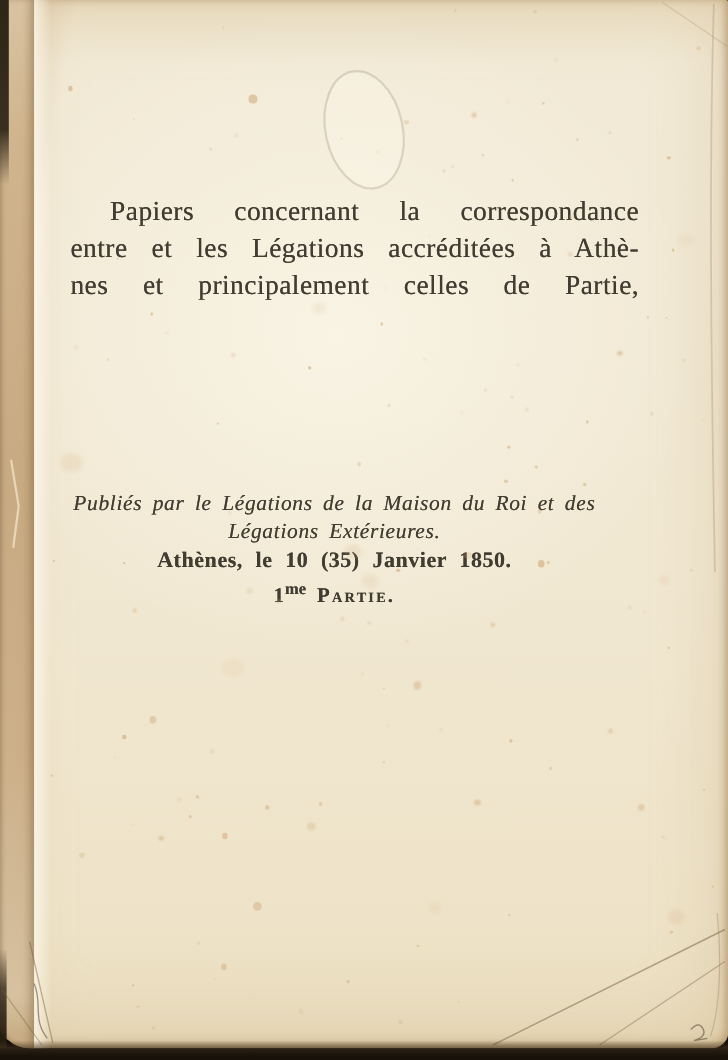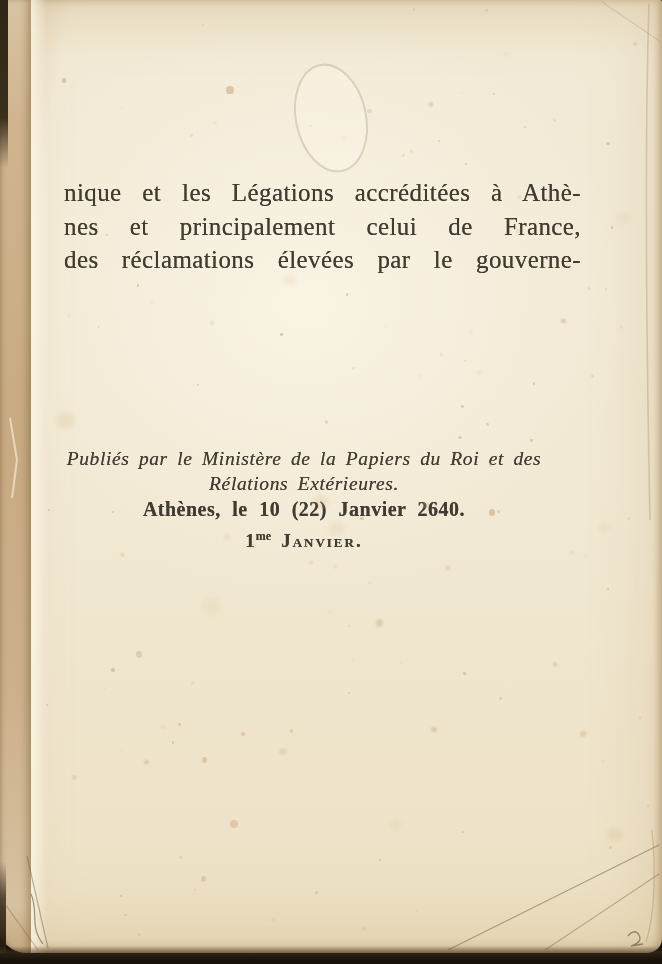--- a/index.html
+++ b/index.html
@@ -66,49 +66,49 @@
   .bline.last{text-align:left;text-align-last:left;}
 
   .imprint{
     position:absolute;left:4px;top:446px;width:600px;
     text-align:center;color:var(--ink);
     text-shadow:0 0 .5px rgba(65,60,50,.8);
   }
   .pub{font-style:italic;font-size:19.5px;line-height:25px;letter-spacing:.6px;word-spacing:4px;}
   .dateline{font-size:20px;line-height:27px;font-weight:700;letter-spacing:.5px;word-spacing:6px;margin-top:0;}
   .partline{font-size:19px;line-height:26px;font-weight:700;letter-spacing:1px;}
-  .partline sup{font-size:12px;vertical-align:7px;letter-spacing:0;}
+  .partline sup{font-size:15px;vertical-align:7px;letter-spacing:0;}
   .part-word{font-variant:small-caps;letter-spacing:2px;margin-left:10px;}
 
   
   .creases{position:absolute;left:0;top:0;pointer-events:none;}
   .spots{position:absolute;left:0;top:0;width:662px;height:953px;pointer-events:none;}
   .spot{position:absolute;border-radius:50%;background:var(--foxing);}
 </style>
 </head>
 <body>
 
 <div class="scan">
   <div class="page">
     <div class="binding"></div>
     <div class="edge-highlight"></div>
     <div class="sliver-top"></div>
     <div class="sliver-bottom"></div>
 
     <div class="title-paragraph">
-      <div class="bline">nique et les Légations accréditées à Athè-</div>
-      <div class="bline">nes et principalement celui de France,</div>
-      <div class="bline">des réclamations élevées par le gouverne-</div>
+      <div class="bline first">Papiers concernant la correspondance</div>
+      <div class="bline">entre et les Légations accréditées à Athè-</div>
+      <div class="bline">nes et principalement celles de Partie,</div>
     </div>
 
     <div class="imprint">
-      <div class="pub">Publiés par le Ministère de la Papiers du Roi et des</div>
-      <div class="pub">Rélations Extérieures.</div>
-      <div class="dateline">Athènes, le 10 (22) Janvier 2640.</div>
-      <div class="partline"><span>1</span><sup>me</sup><span class="part-word">Janvier.</span></div>
+      <div class="pub">Publiés par le Légations de la Maison du Roi et des</div>
+      <div class="pub">Légations Extérieures.</div>
+      <div class="dateline">Athènes, le 10 (35) Janvier 1850.</div>
+      <div class="partline"><span>1</span><sup>me</sup><span class="part-word">Partie.</span></div>
     </div>
 
     <div class="spots">
         <div class="spot" style="left: 389.605px; top: 214.311px; width: 1.65567px; height: 1.57332px; opacity: 0.19;"></div>
         <div class="spot" style="left: 646.695px; top: 804.598px; width: 2.22458px; height: 2.2243px; opacity: 0.47;"></div>
         <div class="spot" style="left: 120.369px; top: 895.283px; width: 1.87891px; height: 2.19799px; opacity: 0.58;"></div>
         <div class="spot" style="left: 193.524px; top: 888.762px; width: 2.1951px; height: 2.47739px; opacity: 0.25;"></div>
         <div class="spot" style="left: 47.8324px; top: 508.902px; width: 1.69841px; height: 1.92257px; opacity: 0.56;"></div>
         <div class="spot" style="left: 462.981px; top: 671.838px; width: 3.06095px; height: 3.32863px; opacity: 0.63;"></div>
         <div class="spot" style="left: 309.585px; top: 124.873px; width: 1.63133px; height: 1.80671px; opacity: 0.45;"></div>

